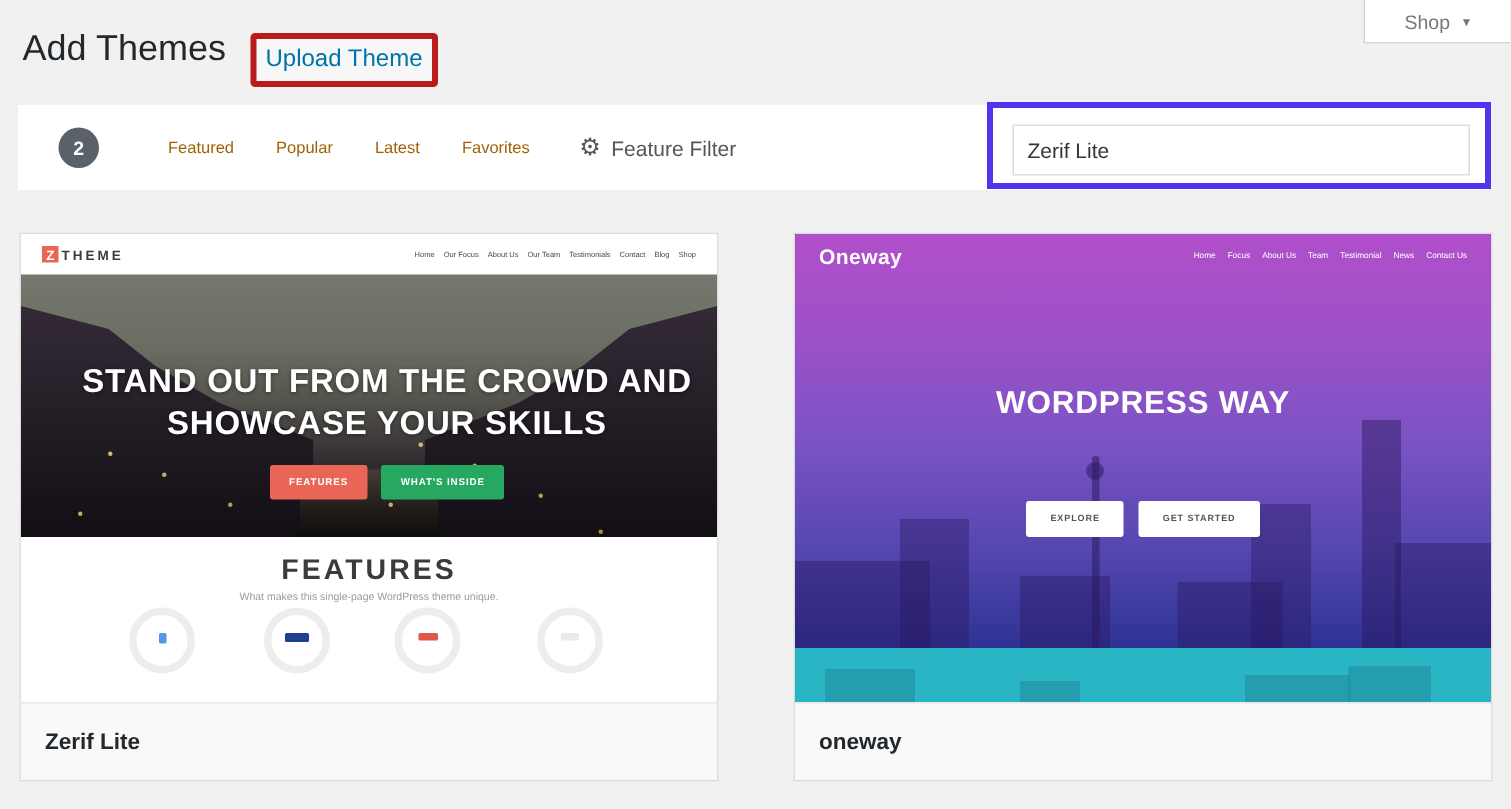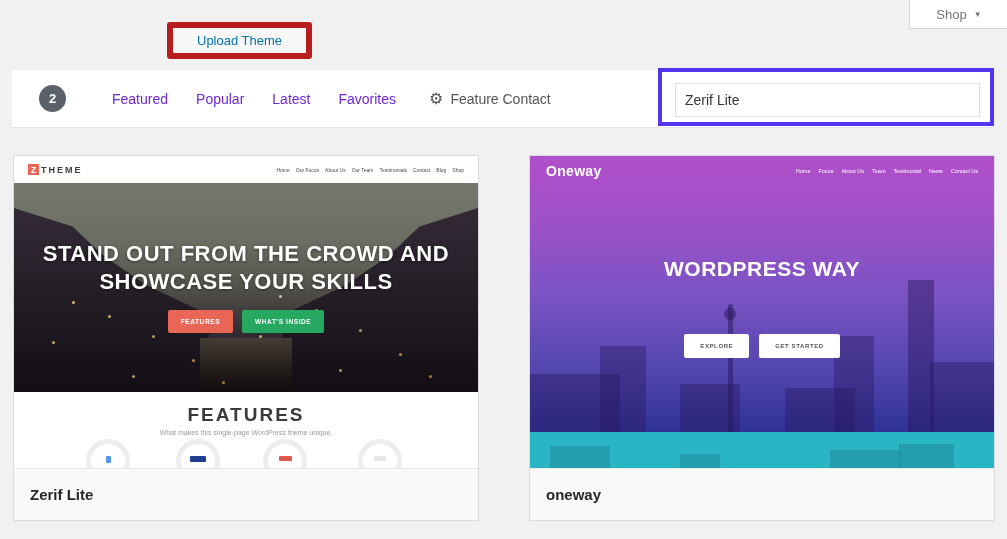--- a/index.html
+++ b/index.html
@@ -7,31 +7,31 @@
   body { font-family:"Liberation Sans", sans-serif; }
   #stage { position:relative; width:1007px; height:539px; background:#f1f1f1; overflow:hidden; }
 
   
   .help-box { position:absolute; top:-1px; right:-2px; width:100px; height:30px;
     background:#fff; border:1px solid #d5d5d5; display:flex; align-items:center;
     justify-content:center; gap:7px; color:#72777c; font-size:13px; cursor:pointer; }
   .help-arrow { font-size:8px; color:#72777c; }
   .page-title { position:absolute; left:15px; top:19px; font-size:24px; font-weight:400; color:#23282d; }
   .upload-btn { position:absolute; left:167px; top:22px; background:#f7f7f7;
-    border:6px solid #b91c1c; border-radius:3px; color:#0073aa; font-size:13px;
-    padding:5px 24px; cursor:pointer; font-family:"Liberation Sans",sans-serif; }
+    border:4px solid #b91c1c; border-radius:3px; color:#0073aa; font-size:16px;
+    padding:5px 6px; cursor:pointer; font-family:"Liberation Sans",sans-serif; }
 
   
   .filter-bar { position:absolute; left:12px; top:70px; width:981px; height:57px;
     background:#fff; box-shadow:0 1px 1px rgba(0,0,0,.04); display:flex; align-items:center; }
   .count-badge { margin-left:27px; width:27px; height:27px; border-radius:50%;
     background:#5a6168; color:#fff; font-size:13px; font-weight:bold;
     display:flex; align-items:center; justify-content:center; flex:0 0 auto; }
   .filter-links { display:flex; align-items:center; margin-left:46px; gap:28px; }
-  .filter-link { color:#6d28d9; font-size:14px; cursor:pointer; }
+  .filter-link { color:#a16207; font-size:11px; cursor:pointer; }
   .feature-filter { display:flex; align-items:center; gap:7px; margin-left:33px;
     color:#555; font-size:14px; cursor:pointer; }
   .gear { font-size:16px; color:#555; line-height:1; }
 
   .search-annotation { position:absolute; left:658px; top:68px; width:336px; height:58px;
     border:4px solid #5333ed; background:#fff; }
   .search-input { position:absolute; left:13px; top:11px; width:305px; height:34px;
     border:1px solid #ddd; background:#fff; font-size:14px; color:#32373c;
     padding:0 9px; font-family:"Liberation Sans",sans-serif; }
 
@@ -48,22 +48,22 @@
   
   .z-header { height:27px; background:#fff; display:flex; align-items:center;
     justify-content:space-between; padding:0 14px; }
   .z-logo { display:flex; align-items:center; gap:2px; }
   .z-logo-z { width:11px; height:11px; background:#e96656; color:#fff; font-size:9px;
     font-weight:bold; display:flex; align-items:center; justify-content:center; }
   .z-logo-rest { font-size:9px; font-weight:bold; letter-spacing:2px; color:#3a3a3a; }
   .z-nav { display:flex; gap:6px; }
   .z-nav span { font-size:5px; color:#4a4a4a; }
 
-  .z-hero { position:relative; height:209px; overflow:hidden;
-    background:linear-gradient(180deg,#75786d 0%,#6a6d62 28%,#55544c 48%,#322b31 72%,#1b151c 100%); }
+  .z-hero { position:relative; height:175px; overflow:hidden;
+    background:linear-gradient(180deg,#75786d 0%,#6a6d62 28%,#55544c 48%,#322b31 72%,#1b151c 100%);padding-left:12px; }
   .z-bld { position:absolute; bottom:0; height:88%; width:42%;
     background:linear-gradient(180deg,#332a35 0%,#251e27 45%,#120e14 100%); }
   .z-bld.left  { left:0;  clip-path:polygon(0 0,30% 10%,46% 26%,68% 42%,100% 58%,100% 100%,0 100%); }
   .z-bld.right { right:0; clip-path:polygon(100% 0,70% 10%,54% 26%,32% 42%,0 58%,0 100%,100% 100%); }
   .z-canal { position:absolute; bottom:0; left:40%; width:20%; height:26%;
     background:linear-gradient(180deg,#453d35 0%,#241e1b 55%,#0f0c0c 100%); }
   .z-light { position:absolute; width:3px; height:3px; border-radius:50%; background:#e9c97d;
     box-shadow:36px 14px 0 #d9b96f, 80px 34px 0 #caa75f, -20px 40px 0 #d9b96f,
       120px 58px 0 #b8964e, 60px 74px 0 #caa75f, 150px 80px 0 #a98a49; opacity:.9; }
   .z-light.l1 { left:58px; top:118px; }
@@ -122,33 +122,34 @@
 </head>
 <body>
 
 <div id="stage">
 
   <div class="help-box">
     <span>Shop</span>
     <span class="help-arrow">▼</span>
   </div>
 
+  <h1 class="page-title">Add Themes</h1>
   <button class="upload-btn">Upload Theme</button>
 
   <div class="filter-bar">
     <div class="count-badge">2</div>
     <div class="filter-links">
       <span class="filter-link">Featured</span>
       <span class="filter-link">Popular</span>
       <span class="filter-link">Latest</span>
       <span class="filter-link">Favorites</span>
     </div>
     <div class="feature-filter">
       <span class="gear">⚙</span>
-      <span>Feature Contact</span>
+      <span>Feature Filter</span>
     </div>
   </div>
 
   <div class="search-annotation" style="border-color: rgb(83, 51, 237);">
     <input class="search-input" type="text" value="Zerif Lite" style="">
   </div>
 
   <div class="theme-card" id="card-zerif">
     <div class="shot">
       <div class="z-header">

